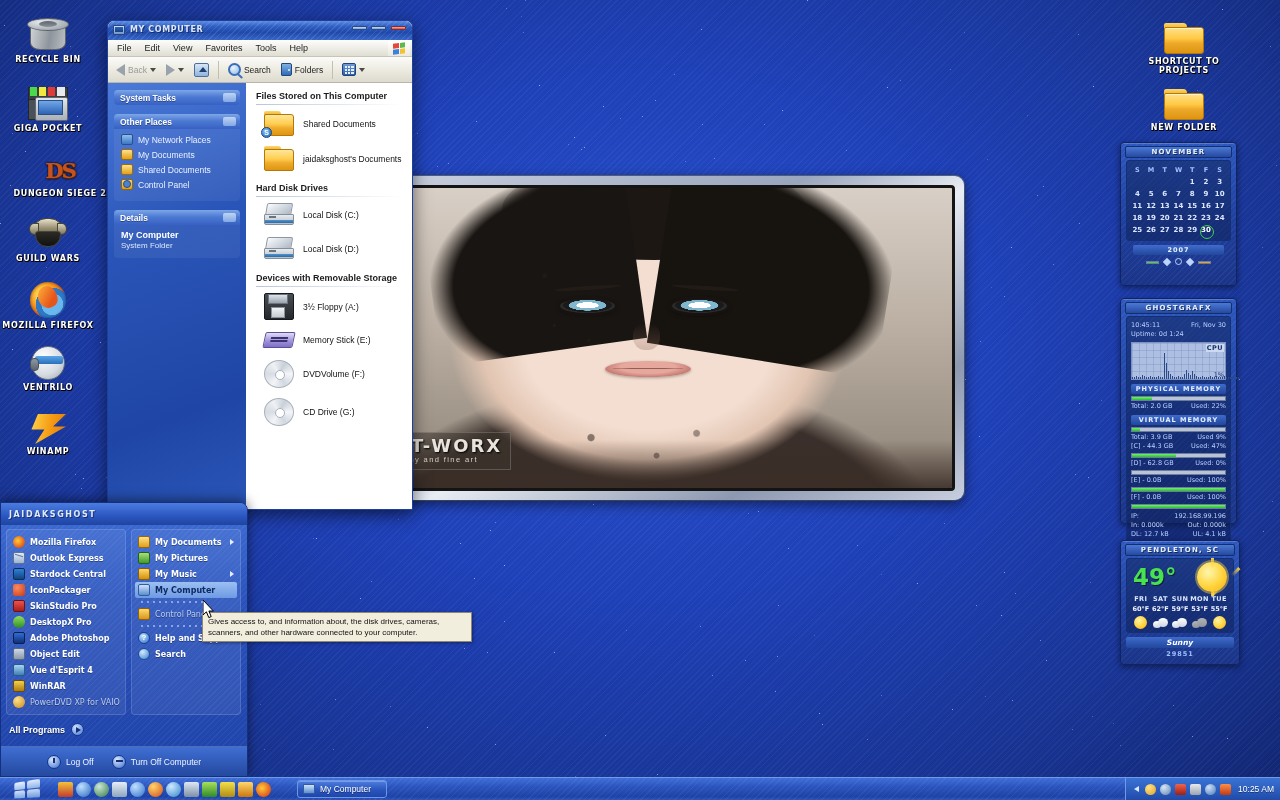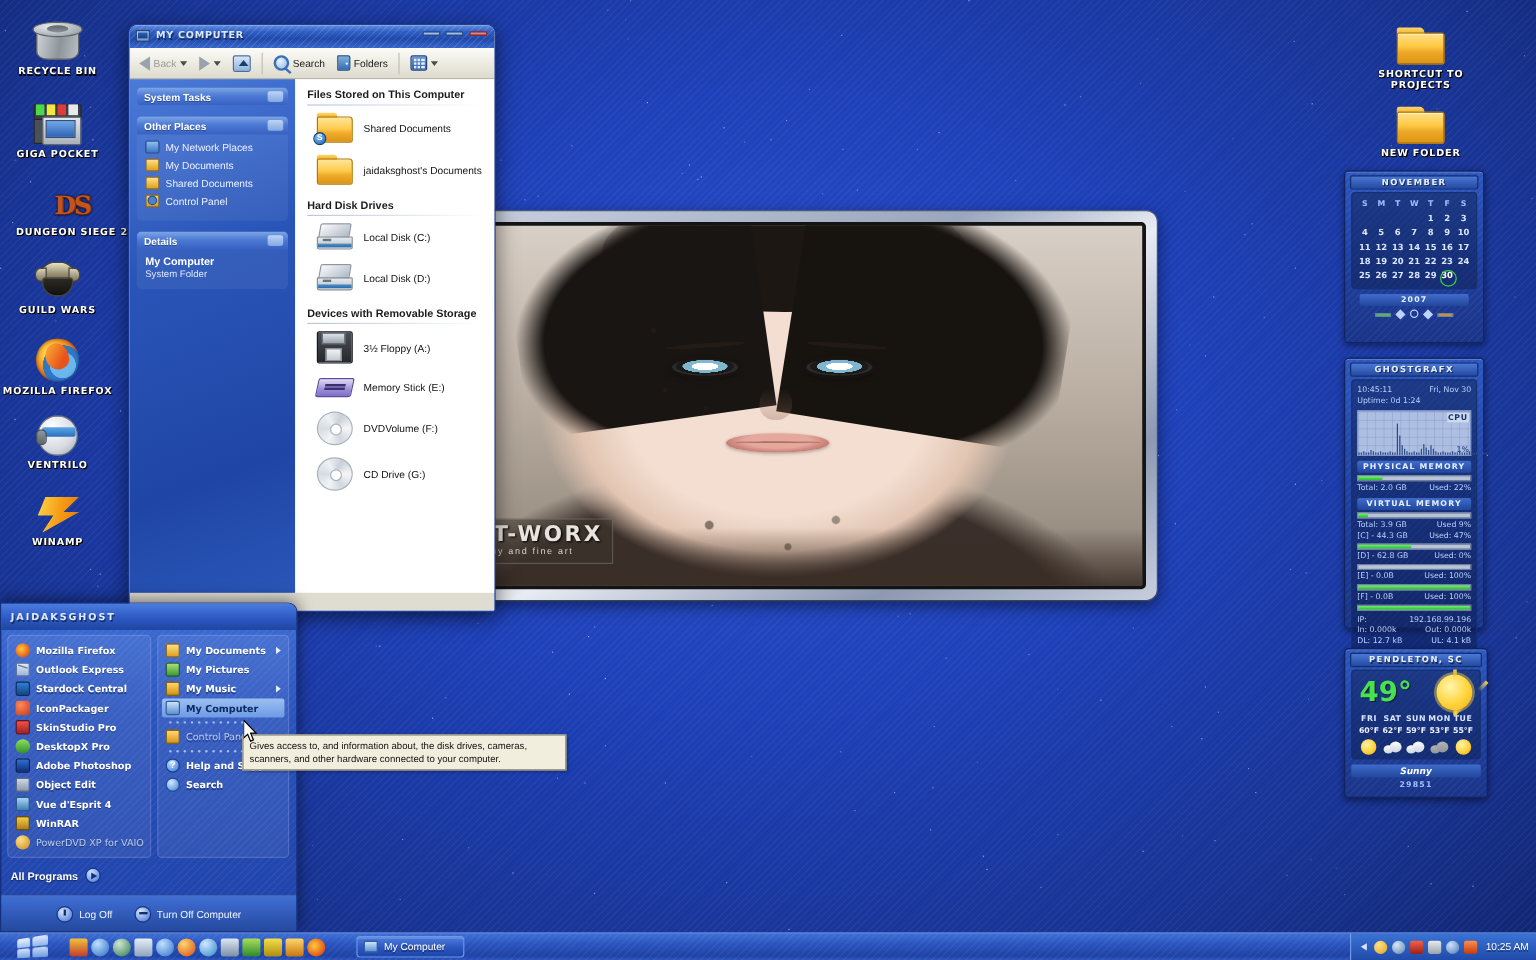--- a/index.html
+++ b/index.html
@@ -821,20 +821,36 @@
 
 <div id="mycomp">
   <div id="titlebar">
     <div class="tico"></div>
     <div class="ttl">My Computer</div>
     <div class="winbtn min"></div>
     <div class="winbtn max"></div>
     <div class="winbtn cls"></div>
   </div>
 
+  <div id="menubar">
+    <div class="mi">File</div>
+    <div class="mi">Edit</div>
+    <div class="mi">View</div>
+    <div class="mi">Favorites</div>
+    <div class="mi">Tools</div>
+    <div class="mi">Help</div>
+    <div class="flag">
+      <div class="flagico">
+          <i></i>
+          <i></i>
+          <i></i>
+          <i></i>
+        </div>
+    </div>
+  </div>
 
   <div id="toolbar">
     <div class="tbitem">
       <span class="chev l"></span>
       <span style="color:#999">Back</span>
       <span class="caret"></span>
     </div>
     <div class="tbitem">
       <span class="chev r"></span>
       <span class="caret"></span>

